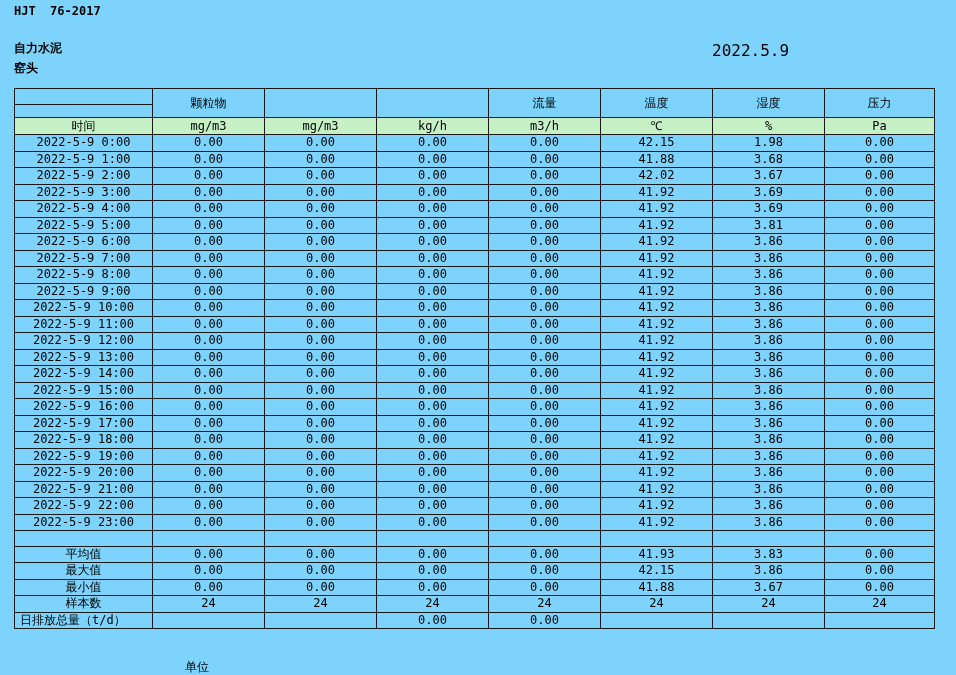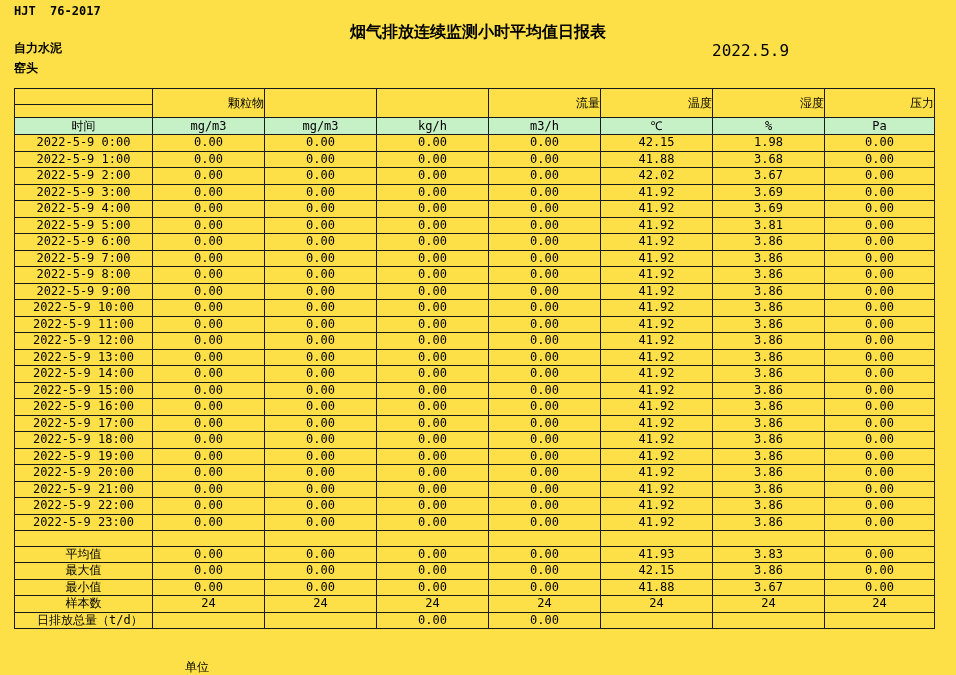--- a/index.html
+++ b/index.html
@@ -2,21 +2,21 @@
 <html style="--green: #c6f0c6;"><head>
 <meta charset="utf-8">
 <style>
   :root { --green: #c6f0c6; --line: #1a1a1a; }
   * { box-sizing: border-box; margin: 0; padding: 0; }
   html, body { background: #fff; }
   .page {
     position: relative;
     width: 956px;
     height: 675px;
-    background: #fde047;
+    background: #7dd3fc;
     font-family: "DejaVu Sans Mono", "Liberation Mono", monospace;
     color: #000;
     overflow: hidden;
   }
   .std-code {
     position: absolute; left: 14px; top: 4px;
     font-weight: bold; font-size: 12px; white-space: pre;
   }
   .report-title {
     position: absolute; left: 0; top: 22px; width: 100%;
@@ -40,43 +40,42 @@
     position: absolute; left: 14px; top: 88px; width: 920px;
     border-collapse: collapse; table-layout: fixed;
     font-size: 12px;
   }
   table.report td {
     border: 1px solid var(--line);
     text-align: center;
     height: 15.5px; line-height: 15.5px;
     padding: 0; overflow: hidden; white-space: pre;
   }
-  tr.h1 td { height: 14px; line-height: 14px; text-align: right; }
+  tr.h1 td { height: 14px; line-height: 14px; }
   tr.h2 td { height: 12px; line-height: 12px; }
   tr.h1 td[rowspan] { height: auto; line-height: 28px; }
   tr.unit-row td { background: var(--green); height: 16px; line-height: 16px; }
   tr.spacer-row td { height: 15.5px; }
-  tbody.summary-body tr:last-child td:first-child { text-align: left; padding-left: 22px; }
+  tbody.summary-body tr:last-child td:first-child { text-align: left; padding-left: 5px; }
   .footer-note {
     position: absolute; left: 14px; top: 644px; font-size: 12px;
   }
   .footer-report-unit {
     position: absolute; left: 14px; top: 693px; font-size: 12px;
   }
   .footer-unit-label {
     position: absolute; left: 185px; top: 659px; font-size: 12px;
   }
 </style>
 </head>
 <body>
 
 <div class="page">
 
   <div class="std-code">HJT  76-2017</div>
-  <div class="report-title">烟气排放连续监测小时平均值日报表</div>
   <div class="report-date">2022.5.9</div>
   <div class="company-name">自力水泥</div>
   <div class="point-name">窑头</div>
 
   <table class="report">
     <colgroup>
       <col style="width:138px">
       <col style="width:112px">
       <col style="width:112px">
       <col style="width:112px">

